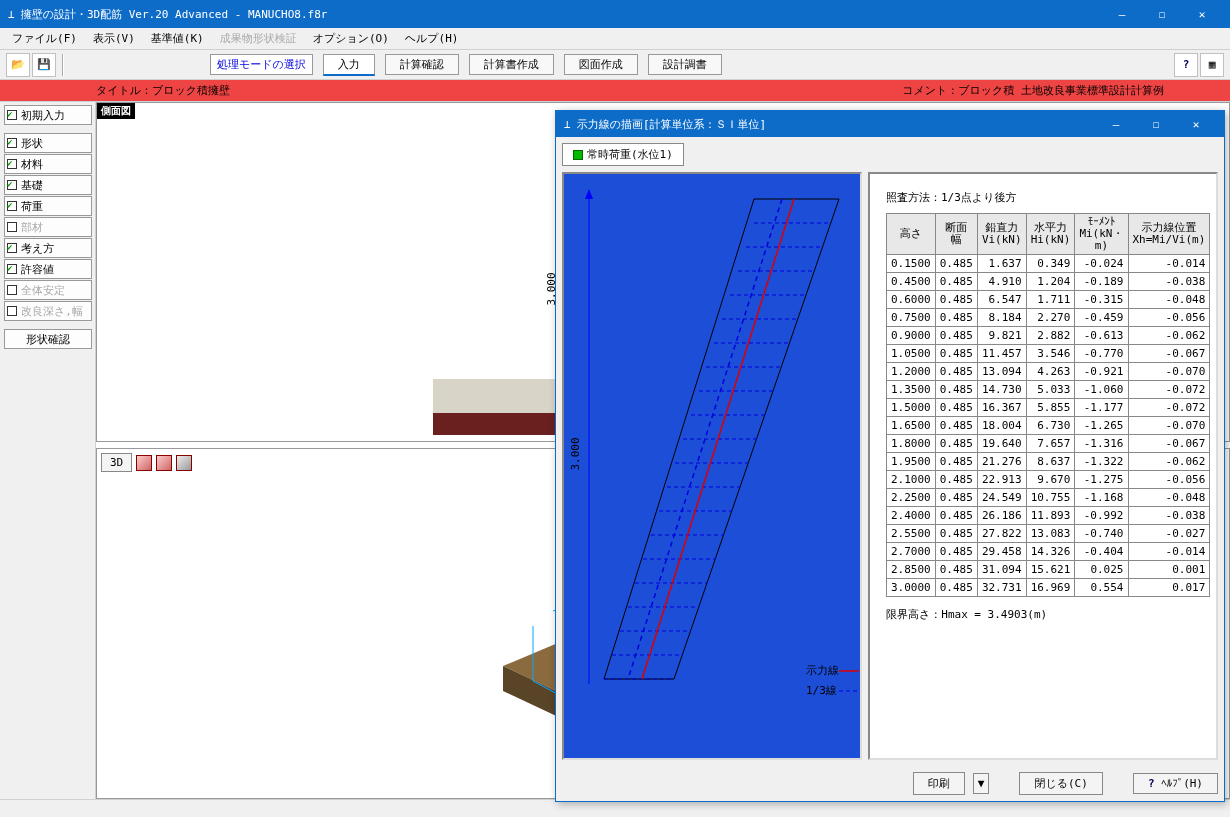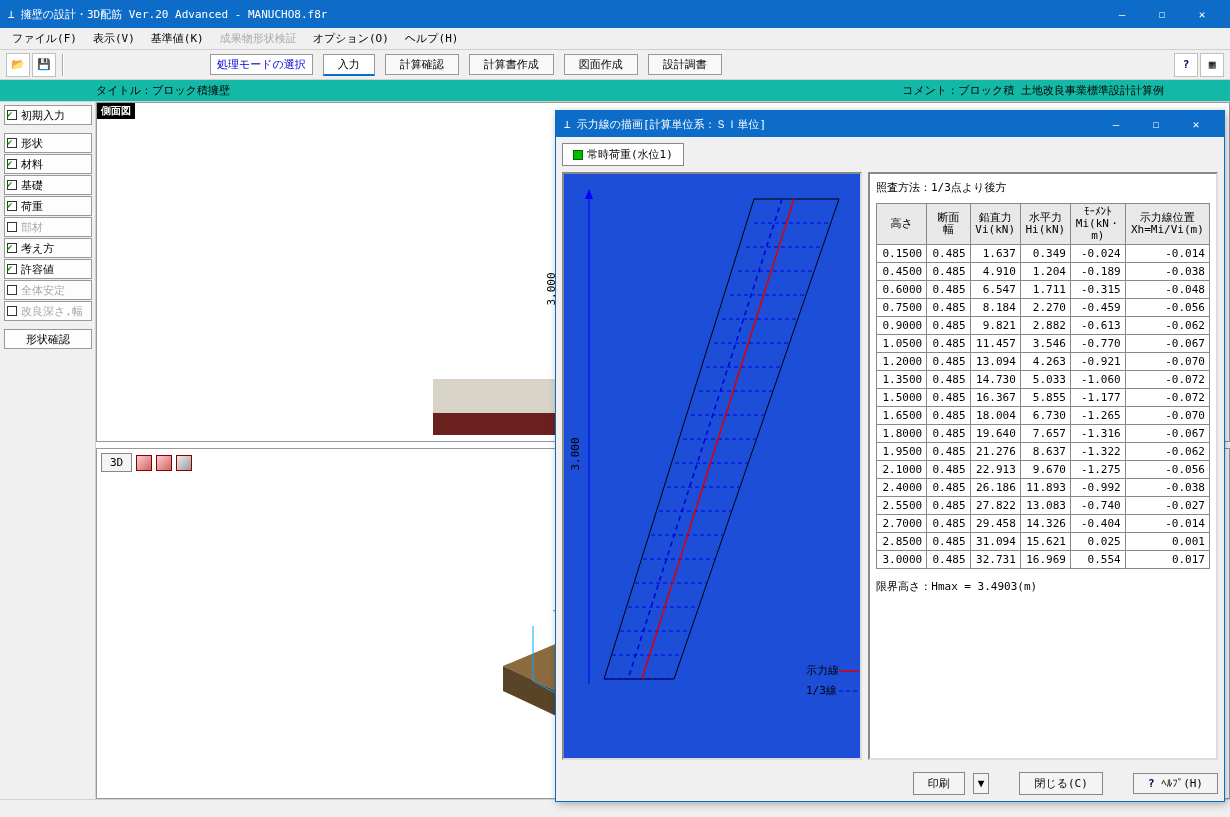--- a/index.html
+++ b/index.html
@@ -12,21 +12,21 @@
 .menubar { background: #f0f0f0; height: 22px; display: flex; align-items: center; padding: 0 4px; border-bottom: 1px solid #d0d0d0; }
 .menubar .item { padding: 2px 8px; cursor: default; }
 .menubar .item.disabled { color: #aaa; }
 .toolbar { background: #f0f0f0; height: 30px; display: flex; align-items: center; padding: 2px 6px; border-bottom: 1px solid #d0d0d0; gap: 2px; }
 .toolbar .btn { width: 24px; height: 24px; border: 1px solid #c0c0c0; background: #fff; display: flex; align-items: center; justify-content: center; }
 .toolbar .sep { width: 2px; height: 22px; border-left: 1px solid #aaa; border-right: 1px solid #fff; margin: 0 4px; }
 .modebar { display: flex; align-items: center; gap: 10px; margin-left: 140px; }
 .modebar .lbl { background: #fff; border: 1px solid #999; padding: 2px 6px; color: #0000dd; }
 .modebar .tab { background: #f8f8f8; border: 1px solid #999; padding: 2px 14px; cursor: default; }
 .modebar .tab.active { background: #fff; border-bottom: 2px solid #0e6cc9; }
-.inforow { background: #14b8a6; height: 22px; display: flex; align-items: center; padding: 0 6px; border-bottom: 1px solid #d0d0d0; }
+.inforow { background: #ef4444; height: 22px; display: flex; align-items: center; padding: 0 6px; border-bottom: 1px solid #d0d0d0; }
 .inforow .label { margin-left: 90px; }
 .inforow .comment { margin-left: auto; margin-right: 60px; }
 .main { display: flex; height: calc(817px - 28px - 22px - 30px - 22px - 18px); position: relative; }
 .sidebar { width: 96px; background: #f0f0f0; border-right: 1px solid #d0d0d0; padding: 2px; }
 .sidebar .btn { display: flex; align-items: center; width: 88px; height: 20px; margin: 1px 2px; border: 1px solid #999; background: #fdfdfd; padding: 0 2px; gap: 4px; }
 .sidebar .btn.spacer { border: none; background: transparent; height: 6px; }
 .sidebar .chk { width: 10px; height: 10px; border: 1px solid #333; display: inline-block; background: #fff; position: relative; }
 .sidebar .chk.on::after { content: "✔"; color: #090; font-size: 9px; position: absolute; top: -2px; left: -1px; }
 .sidebar .btn.disabled { color: #aaa; }
 .content { flex: 1; position: relative; background: #fff; }
@@ -38,21 +38,21 @@
 .cube { width: 16px; height: 16px; border: 1px solid #800; display: inline-block; }
 
 .dialog { position: absolute; left: 555px; top: 110px; width: 670px; height: 692px; background: #f0f0f0; border: 1px solid #0e6cc9; box-shadow: 2px 2px 8px rgba(0,0,0,0.3); display: flex; flex-direction: column; }
 .dialog .titlebar { height: 26px; }
 .dialog .body { flex: 1; display: flex; flex-direction: column; padding: 6px; gap: 6px; }
 .dialog .tabrow { display: flex; }
 .dialog .tabrow .t { border: 1px solid #888; padding: 3px 10px; background: #fff; display: flex; align-items: center; gap: 4px; }
 .dialog .tabrow .sq { width: 10px; height: 10px; background: #0b0; border: 1px solid #060; }
 .dialog .panels { flex: 1; display: flex; gap: 6px; }
 .dialog .chartbox { width: 300px; border: 2px inset #ddd; background: #1d4ed8; position: relative; }
-.dialog .databox { flex: 1; border: 2px inset #ddd; background: #fff; padding: 6px; overflow: auto; }
+.dialog .databox { flex: 1; border: 2px inset #ddd; background: #fff; padding: 16px; overflow: auto; }
 .dialog .footer { display: flex; justify-content: flex-end; gap: 8px; padding: 6px; align-items: center; }
 .dialog .footer .btn { border: 1px solid #888; background: #f4f4f4; padding: 3px 14px; }
 .dialog .footer .dd { border: 1px solid #888; background: #f4f4f4; padding: 3px 4px; }
 table.data { border-collapse: collapse; width: 100%; font-family: monospace; font-size: 11px; }
 table.data th, table.data td { border: 1px solid #888; padding: 2px 4px; text-align: right; white-space: nowrap; }
 table.data th { background: #e8e8e8; text-align: center; font-weight: normal; line-height: 1.1; }
 .statusbar { height: 18px; background: #f0f0f0; border-top: 1px solid #d0d0d0; }
 .help-icon::before { content: "?"; font-weight: bold; color: #005; }
 svg { display: block; }
 </style>
@@ -408,20 +408,28 @@
               </tr>
               <tr>
                 <td>2.1000</td>
                 <td>0.485</td>
                 <td>22.913</td>
                 <td>9.670</td>
                 <td>-1.275</td>
                 <td>-0.056</td>
               </tr>
               <tr>
+                <td>2.2500</td>
+                <td>0.485</td>
+                <td>24.549</td>
+                <td>10.755</td>
+                <td>-1.168</td>
+                <td>-0.048</td>
+              </tr>
+              <tr>
                 <td>2.4000</td>
                 <td>0.485</td>
                 <td>26.186</td>
                 <td>11.893</td>
                 <td>-0.992</td>
                 <td>-0.038</td>
               </tr>
               <tr>
                 <td>2.5500</td>
                 <td>0.485</td>

